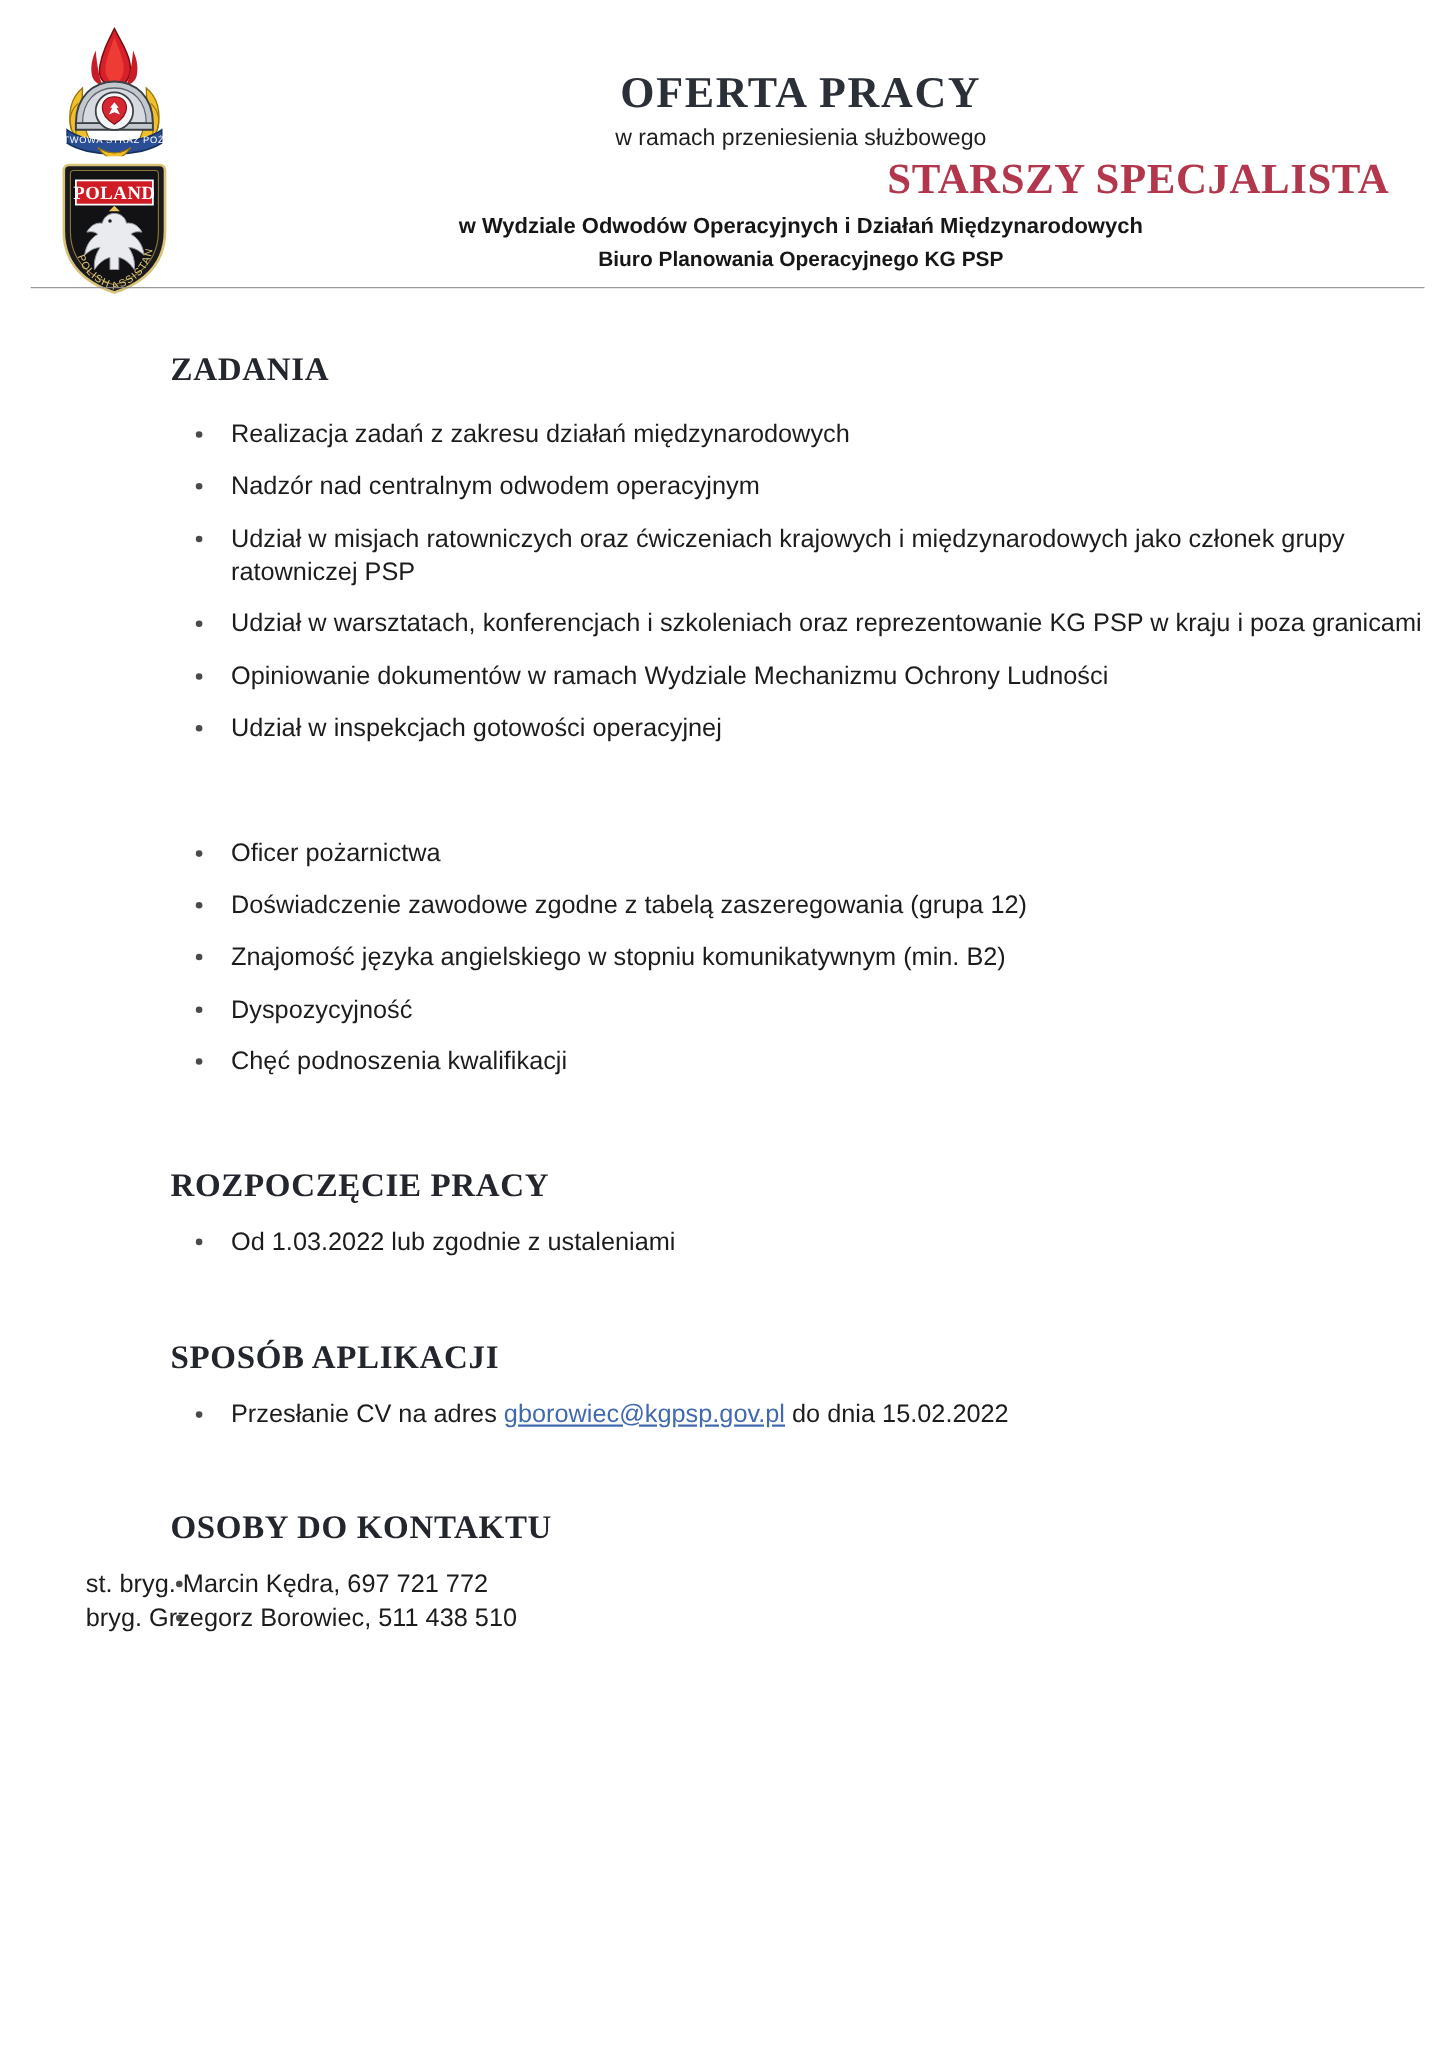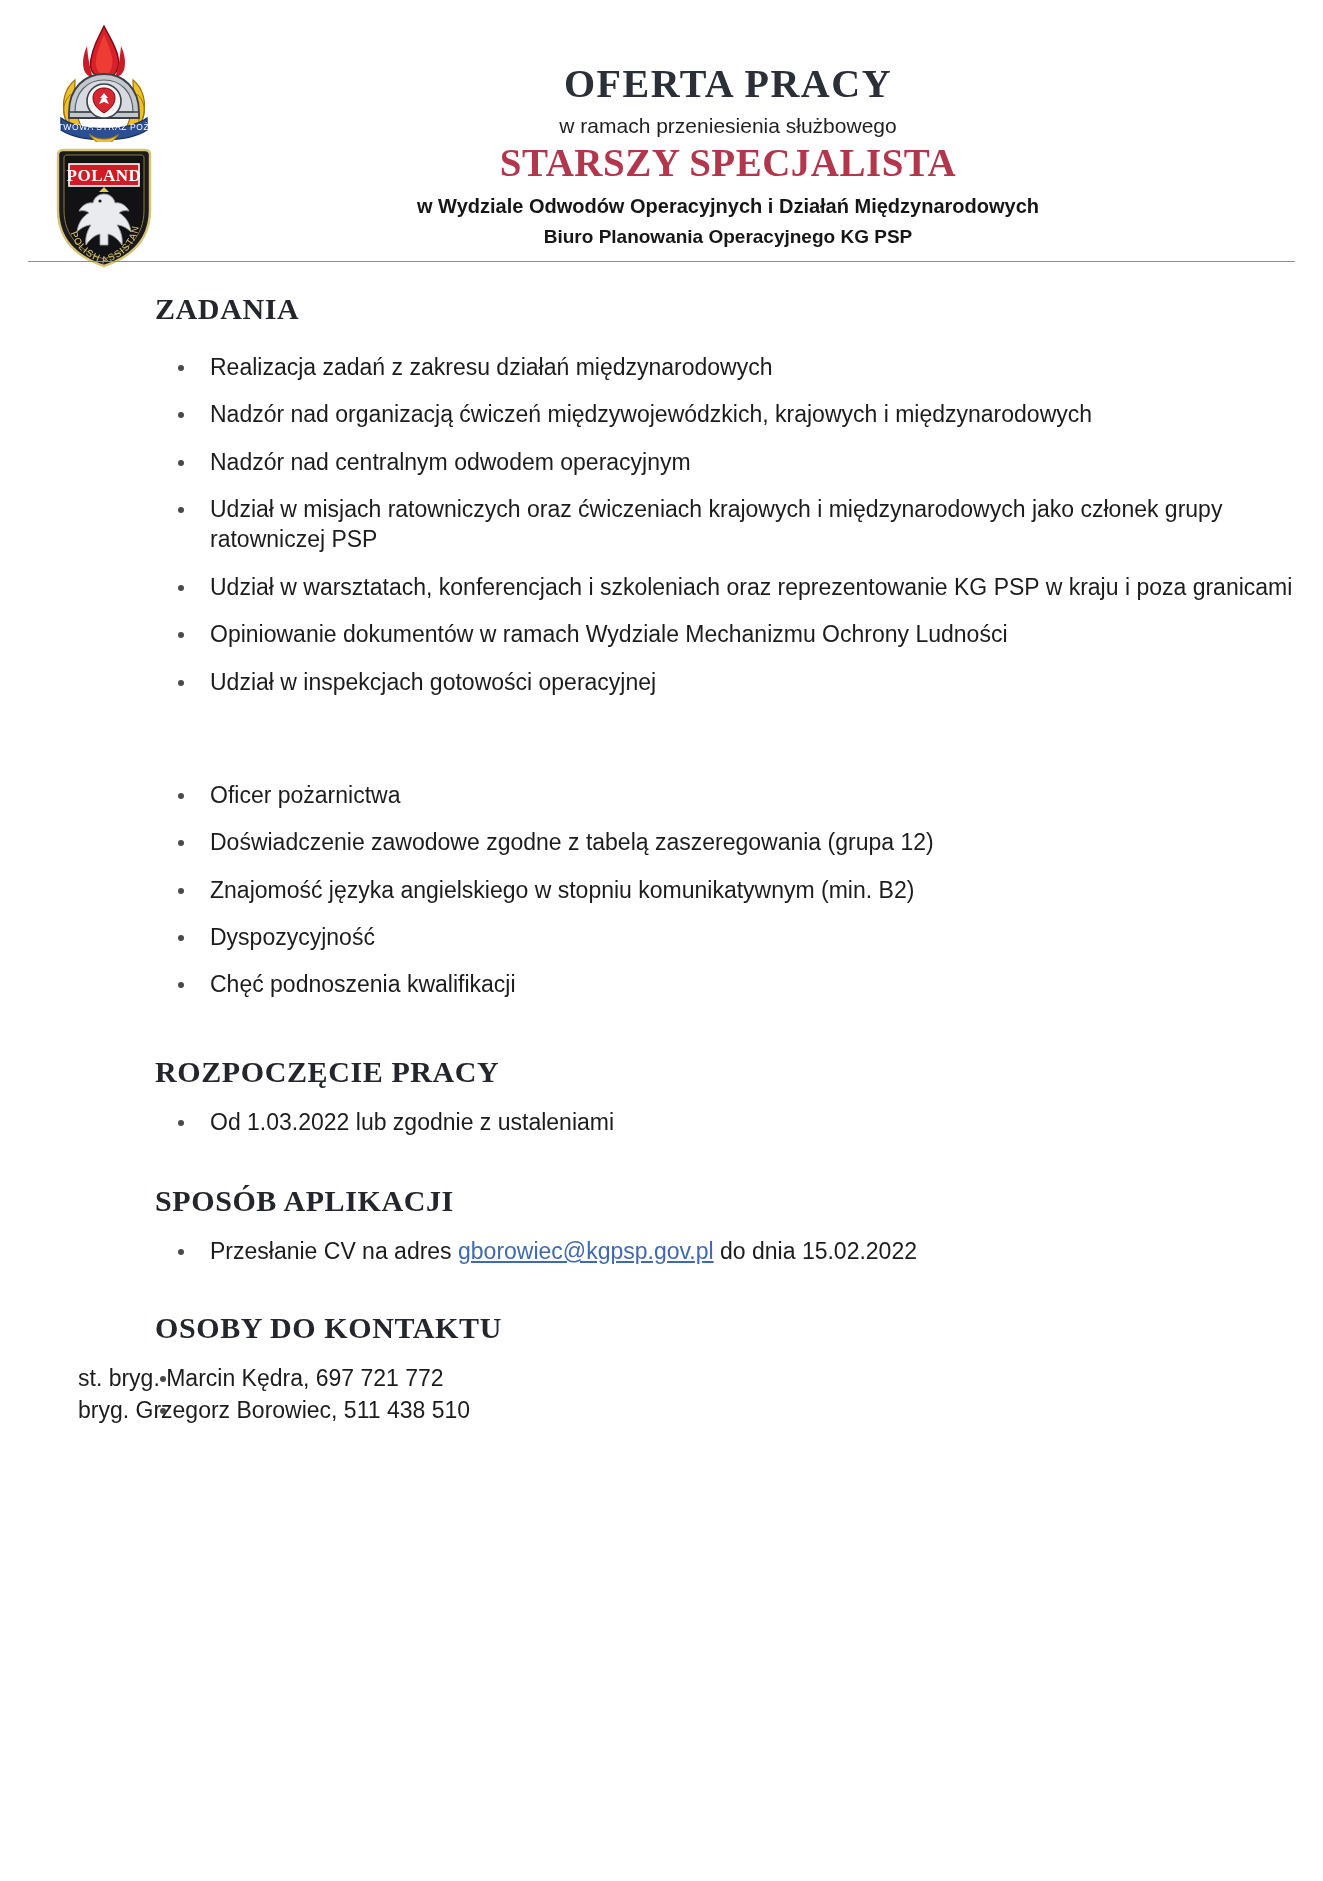--- a/index.html
+++ b/index.html
@@ -54,20 +54,21 @@
     text-align: center;
   }
   .title-role {
     font-family: "Liberation Serif", serif;
     font-weight: bold;
     font-size: 39px;
     letter-spacing: 0.5px;
     color: #b2374d;
     margin-top: 4px;
     line-height: 1.1;
+    text-align: right;
   }
   .title-dept {
     font-family: "Liberation Sans", sans-serif;
     font-weight: bold;
     font-size: 20px;
     color: #161616;
     margin-top: 8px;
     line-height: 1.3;
   }
   .title-office {
@@ -97,20 +98,21 @@
   }
   .section { margin: 0; }
 
   .section-heading {
     font-family: "Liberation Serif", serif;
     font-weight: bold;
     font-size: 30px;
     letter-spacing: 0.6px;
     color: #23262c;
     margin-left: 155px;
+    margin-top: 27px;
   }
 
   ul.bullets {
     list-style: none;
     margin: 0;
     padding: 0;
   }
   ul.bullets li {
     position: relative;
     font-family: "Liberation Sans", sans-serif;
@@ -215,21 +217,20 @@
   <div class="header-rule"></div>
 </div>
 
 <div class="content">
 
   <div class="section sp-zadania">
     <div class="section-heading">ZADANIA</div>
     <div class="sp-after-h"></div>
     <ul class="bullets">
       <li>Realizacja zadań z zakresu działań międzynarodowych</li>
-      <li>Nadzór nad organizacją ćwiczeń międzywojewódzkich, krajowych i międzynarodowych</li>
       <li>Nadzór nad centralnym odwodem operacyjnym</li>
       <li>Udział w misjach ratowniczych oraz ćwiczeniach krajowych i międzynarodowych jako członek grupy ratowniczej PSP</li>
       <li>Udział w warsztatach, konferencjach i szkoleniach oraz reprezentowanie KG PSP w kraju i poza granicami</li>
       <li>Opiniowanie dokumentów w ramach Wydziale Mechanizmu Ochrony Ludności</li>
       <li>Udział w inspekcjach gotowości operacyjnej</li>
     </ul>
   </div>
 
   <div class="section">
     <div class="sp-wym"></div>

